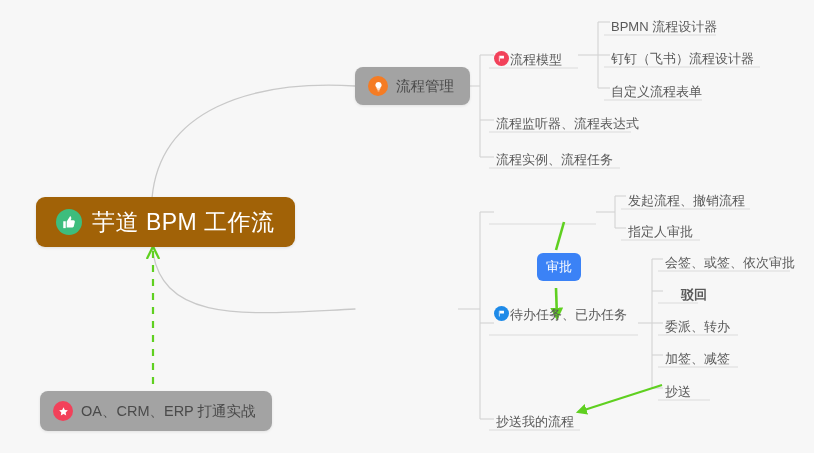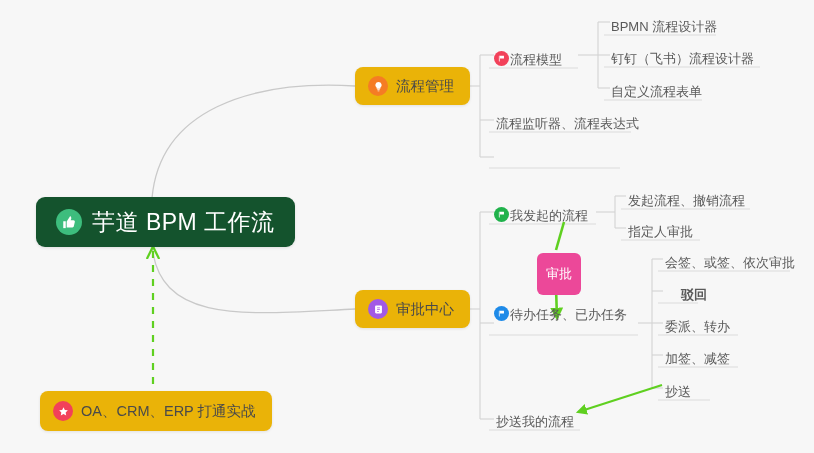--- a/index.html
+++ b/index.html
@@ -33,34 +33,34 @@
   .node {
     position: absolute;
     box-sizing: border-box;
     display: flex;
     align-items: center;
     white-space: nowrap;
   }
 
   
   .root-node {
-    background: #14532d;
+    background: #a16207;
     border-radius: 9px;
     padding: 0 20px;
     height: 50px;
     color: #ffffff;
     font-size: 23px;
     letter-spacing: 0.5px;
     box-shadow: 0 1px 3px rgba(0,0,0,0.10);
   }
   .root-node .label { margin-left: 10px; }
 
   
   .card-node {
-    background: #eab308;
+    background: #a3a3a3;
     border-radius: 8px;
     padding: 0 16px 0 13px;
     height: 38px;
     color: #4a4a4a;
     font-size: 14.5px;
     box-shadow: 0 1px 3px rgba(0,0,0,0.09);
   }
   .card-node .label { margin-left: 8px; }
 
   
@@ -71,25 +71,25 @@
     padding: 0 6px 0 5px;
     align-items: flex-end;
     padding-bottom: 3px;
   }
   .leaf-node .label { line-height: 1; }
   .leaf-node.with-icon { padding-left: 3px; }
   .leaf-node.with-icon .label { margin-left: 1px; }
 
   
   .badge-node {
-    background: #ec4899;
+    background: #3b82f6;
     border-radius: 6px;
     color: #ffffff;
     font-size: 13px;
-    height: 42px;
+    height: 28px;
     padding: 0 9px;
     justify-content: center;
   }
 
   
   .icon {
     display: inline-flex;
     align-items: center;
     justify-content: center;
     flex: none;
@@ -245,42 +245,25 @@
   <div class="node leaf-node" style="left:606px; top:42px;">
     <span class="label">钉钉（飞书）流程设计器</span>
   </div>
   <div class="node leaf-node" style="left:606px; top:75px;">
     <span class="label">自定义流程表单</span>
   </div>
 
   <div class="node leaf-node" style="left:491px; top:107px;">
     <span class="label">流程监听器、流程表达式</span>
   </div>
-
-  <div class="node card-node" style="left:355px; top:290px;">
-    <span class="icon icon-md ic-clip">
-      <svg width="11" height="11" viewBox="0 0 24 24" fill="#ffffff">
-        <rect x="4.5" y="3.5" width="15" height="17" rx="2.4"></rect>
-        <rect x="8.6" y="7.4" width="6.8" height="1.7" rx="0.85" fill="#a259e6"></rect>
-        <rect x="8.6" y="11.2" width="6.8" height="1.7" rx="0.85" fill="#a259e6"></rect>
-        <rect x="8.6" y="15" width="4.4" height="1.7" rx="0.85" fill="#a259e6"></rect>
-      </svg>
-    </span>
-    <span class="label">审批中心</span>
-  </div>
-
-  <div class="node leaf-node with-icon" style="left:491px; top:199px;">
-    <span class="icon icon-sm ic-flag-g">
-      <svg width="9" height="9" viewBox="0 0 24 24" fill="#ffffff">
-        <rect x="5" y="4" width="2.1" height="16" rx="1"></rect>
-        <path d="M8 4.6h9.6c.6 0 1 .5 1 1v5.6c0 .6-.4 1-1 1H8z"></path>
-      </svg>
-    </span>
-    <span class="label">我发起的流程</span>
-  </div>
+  <div class="node leaf-node" style="left:491px; top:143px;">
+    <span class="label">流程实例、流程任务</span>
+  </div>
+
+
 
   <div class="node leaf-node" style="left:623px; top:184px;">
     <span class="label">发起流程、撤销流程</span>
   </div>
   <div class="node leaf-node" style="left:623px; top:215px;">
     <span class="label">指定人审批</span>
   </div>
 
   <div class="node badge-node" style="left:537px; top:253px;">
     <span class="label">审批</span>

